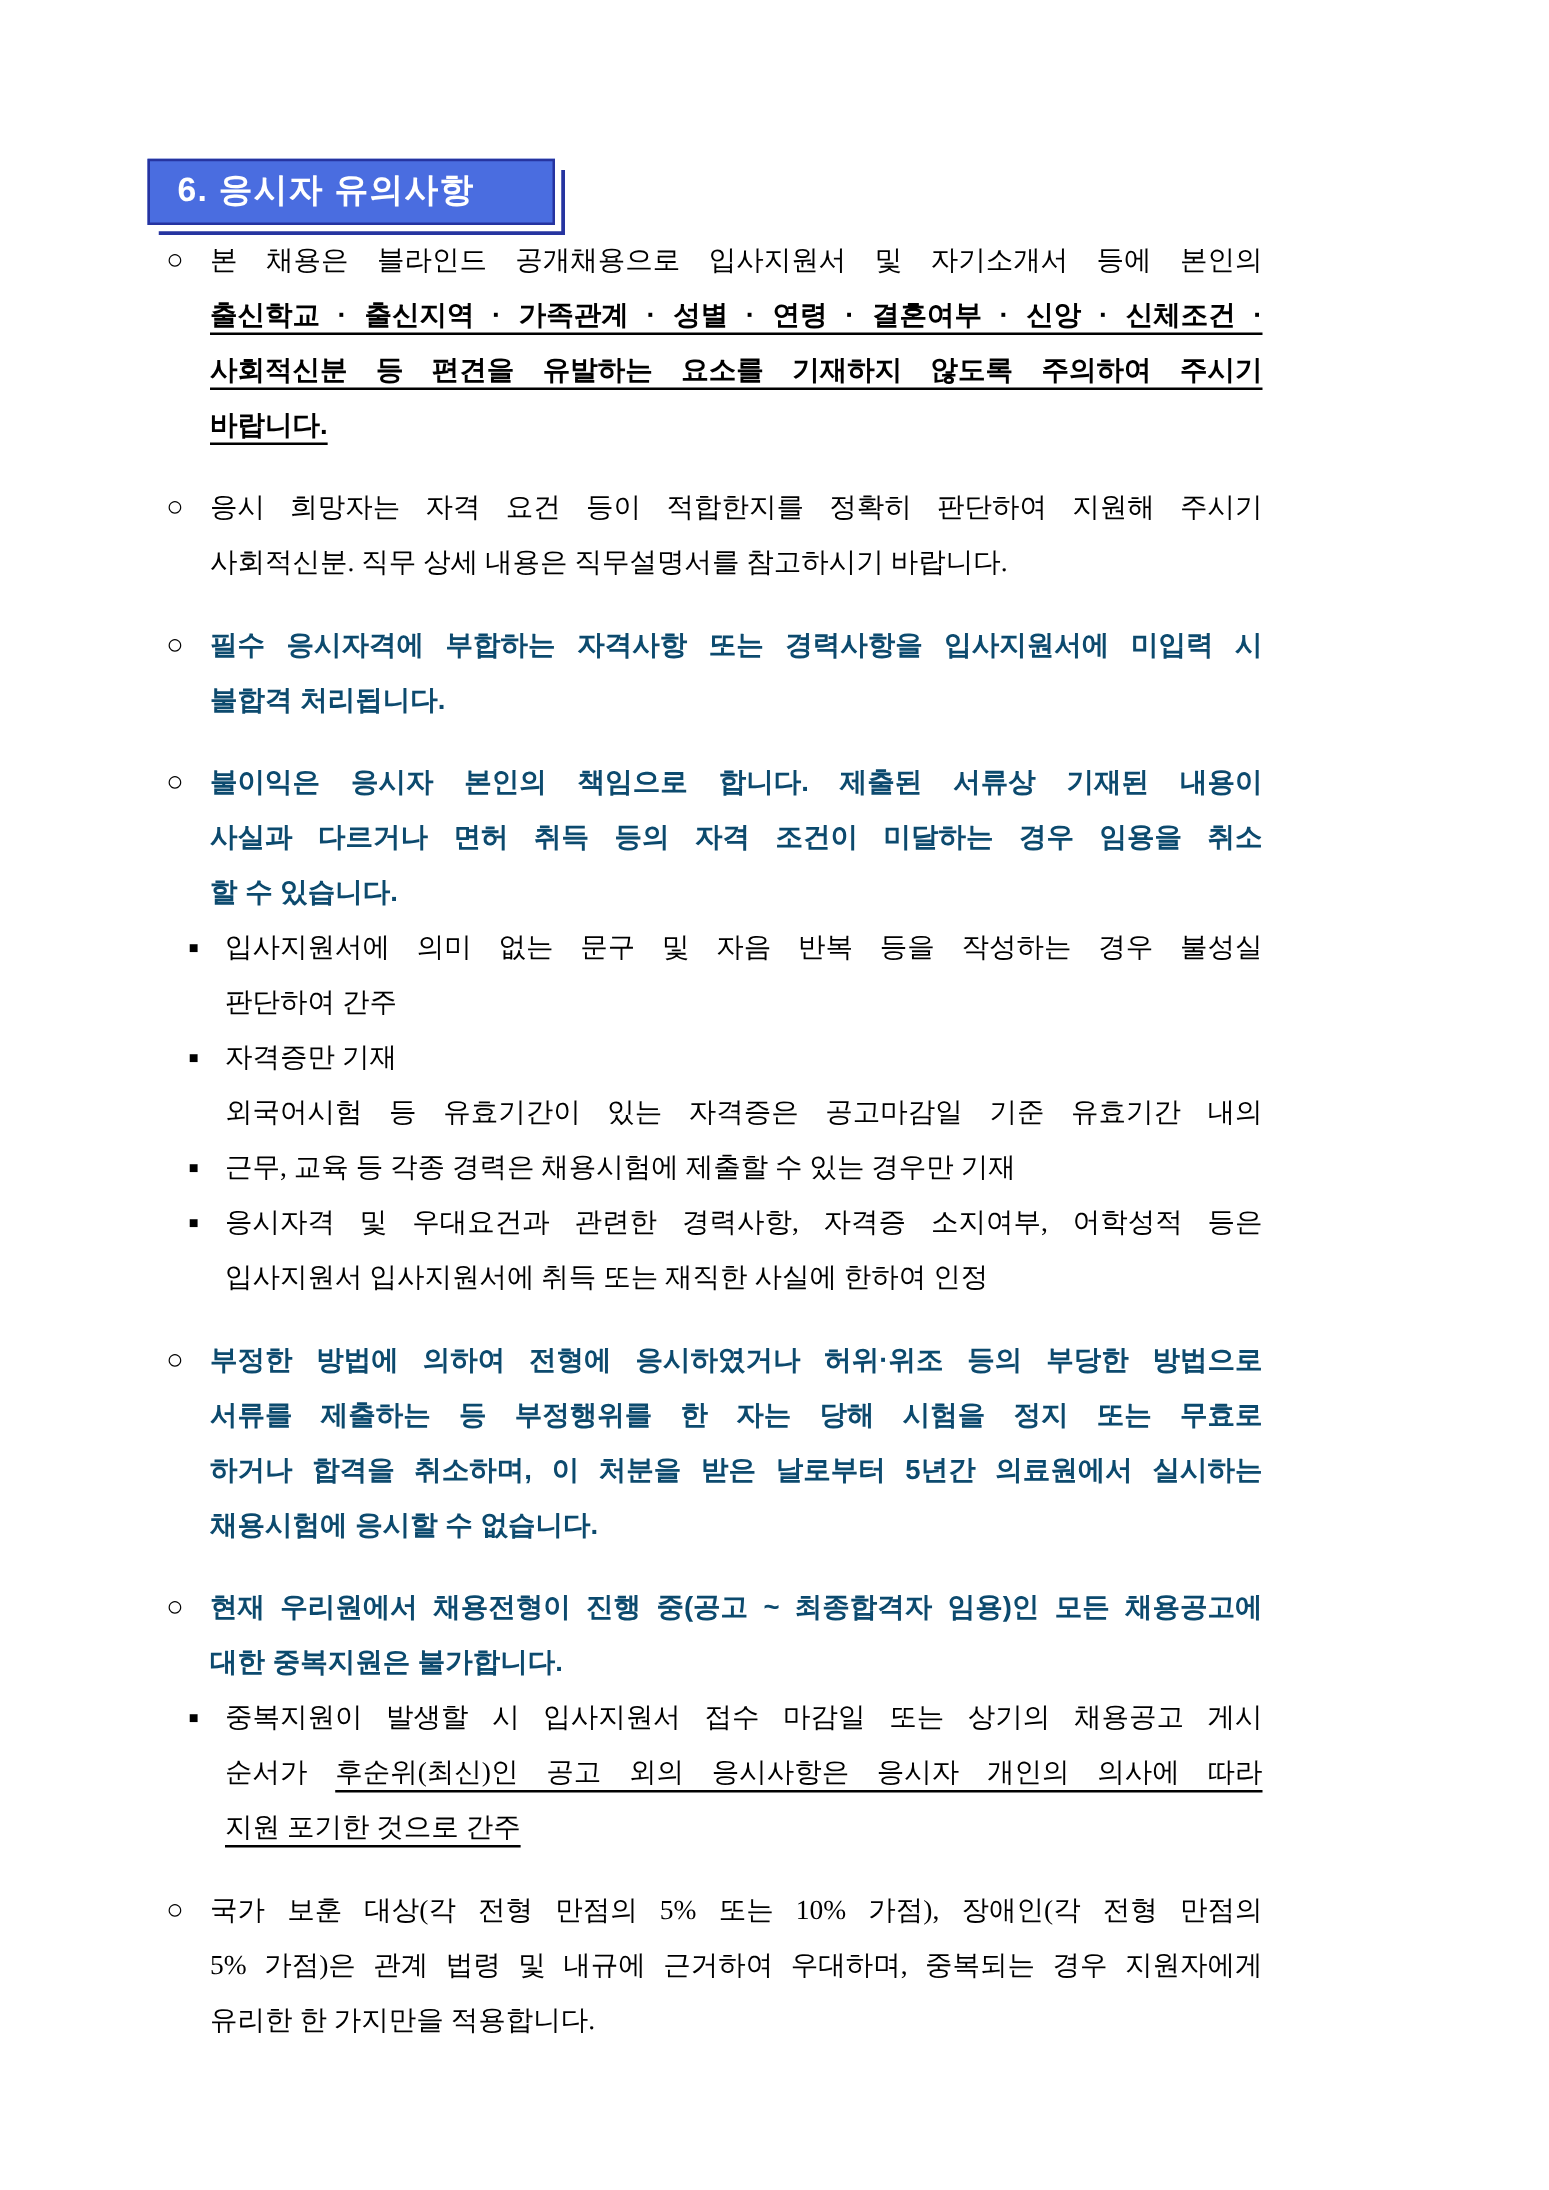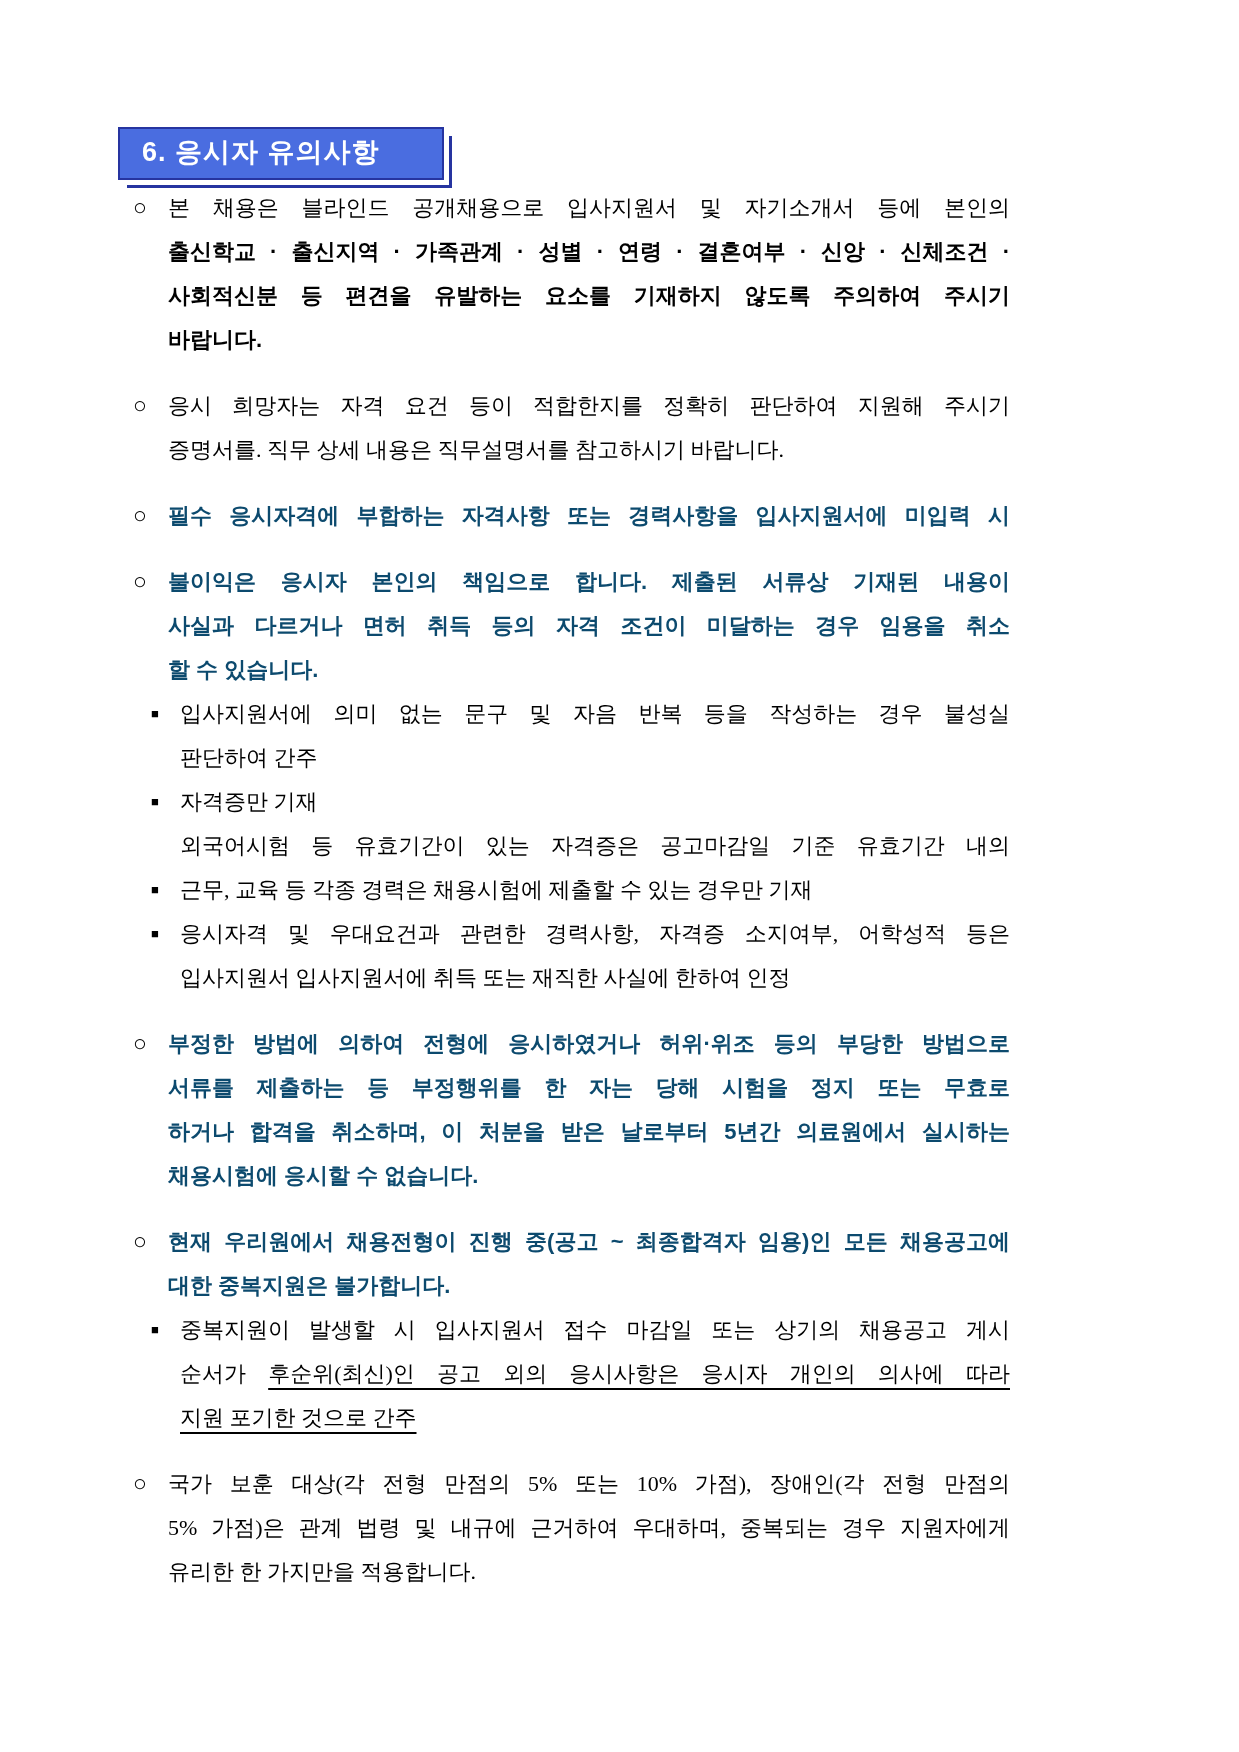--- a/index.html
+++ b/index.html
@@ -69,20 +69,21 @@
     text-align-last: justify;
   }
   .body.red {
     color: #0c4a6e;
     font-family: "Liberation Sans", sans-serif;
     font-weight: bold;
   }
   .emphasis {
     font-family: "Liberation Sans", sans-serif;
     font-weight: bold;
+    text-decoration: underline;
     text-decoration-thickness: 2px;
     text-underline-offset: 7px;
   }
   .underline {
     text-decoration: underline;
     text-decoration-thickness: 1.5px;
     text-underline-offset: 7px;
   }
 </style>
 </head>
@@ -99,27 +100,28 @@
           <div class="line just"><span>본 채용은 블라인드 공개채용으로 입사지원서 및 자기소개서 등에 본인의</span></div>
           <div class="line just"><span class="emphasis">출신학교 · 출신지역 · 가족관계 · 성별 · 연령 · 결혼여부 · 신앙 · 신체조건 ·</span></div>
           <div class="line just"><span class="emphasis">사회적신분 등 편견을 유발하는 요소를 기재하지 않도록 주의하여 주시기</span></div>
           <div class="line"><span class="emphasis">바랍니다.</span></div>
         </div>
       </div>
       <div class="item top">
         <span class="marker ci">○</span>
         <div class="body black">
           <div class="line just"><span>응시 희망자는 자격 요건 등이 적합한지를 정확히 판단하여 지원해 주시기</span></div>
-          <div class="line"><span>증명서를. 직무 상세 내용은 직무설명서를 참고하시기 바랍니다.</span></div>
+          <div class="line"><span>사회적신분. 직무 상세 내용은 직무설명서를 참고하시기 바랍니다.</span></div>
         </div>
       </div>
       <div class="item top">
         <span class="marker ci">○</span>
         <div class="body red">
           <div class="line just"><span>필수 응시자격에 부합하는 자격사항 또는 경력사항을 입사지원서에 미입력 시</span></div>
+          <div class="line"><span>불합격 처리됩니다.</span></div>
         </div>
       </div>
       <div class="item top">
         <span class="marker ci">○</span>
         <div class="body red">
           <div class="line just"><span>불이익은 응시자 본인의 책임으로 합니다. 제출된 서류상 기재된 내용이</span></div>
           <div class="line just"><span>사실과 다르거나 면허 취득 등의 자격 조건이 미달하는 경우 임용을 취소</span></div>
           <div class="line"><span>할 수 있습니다.</span></div>
         </div>
       </div>

